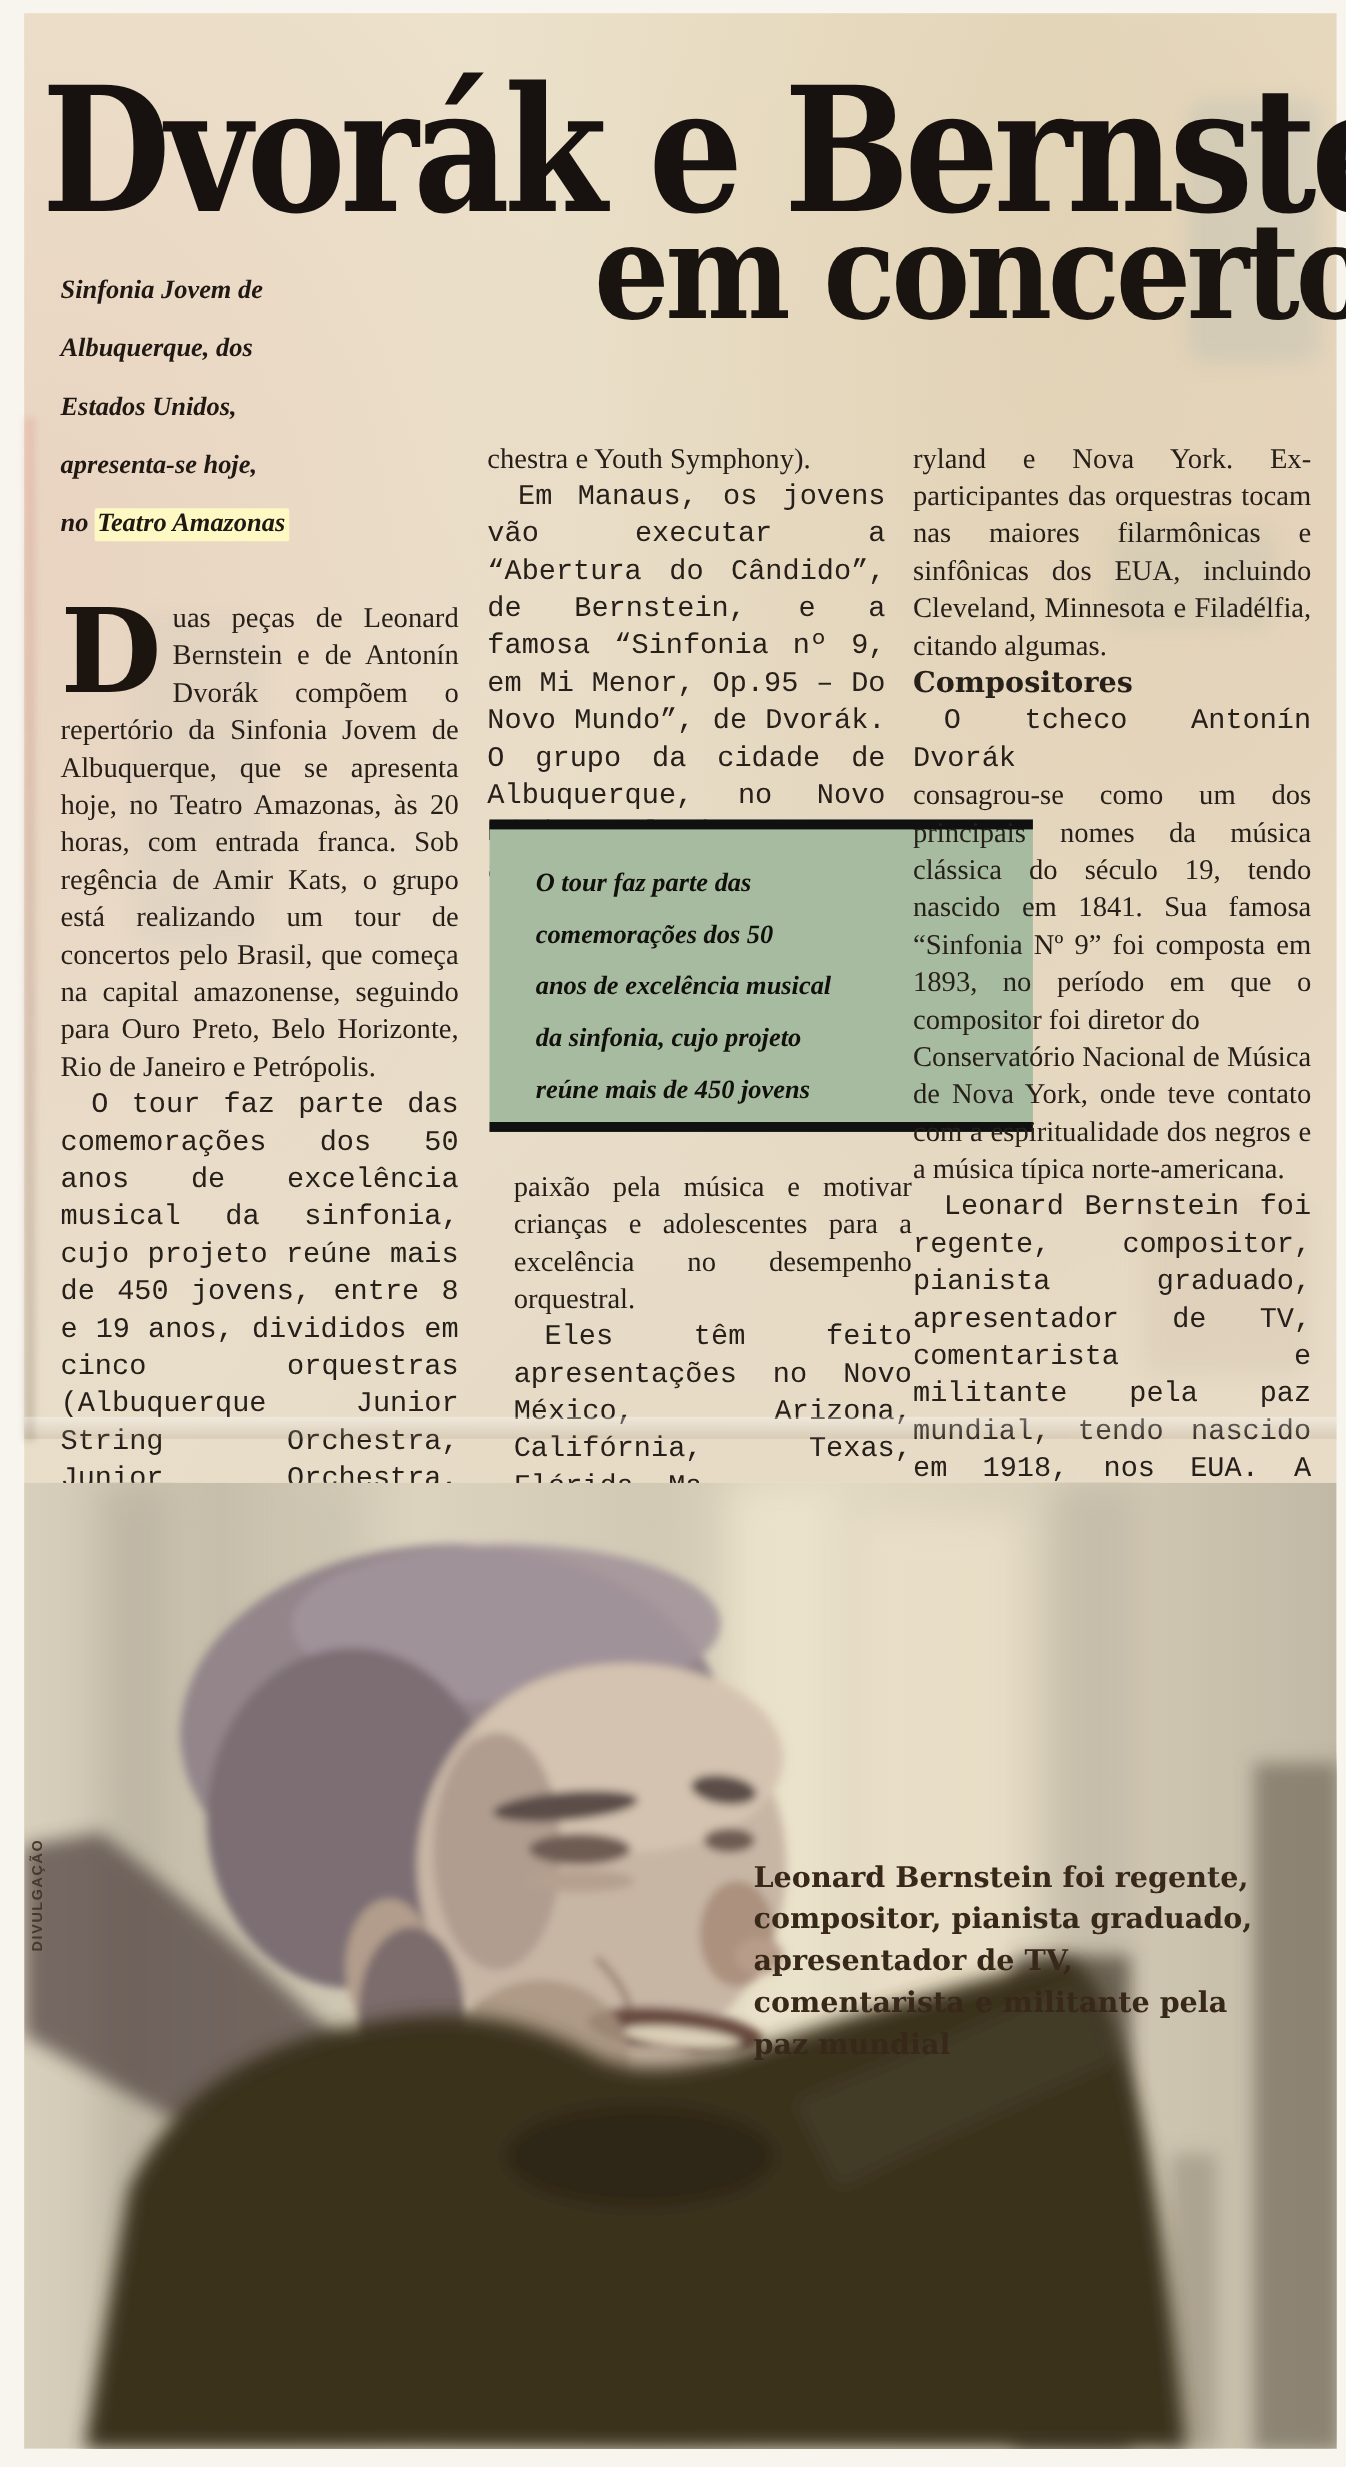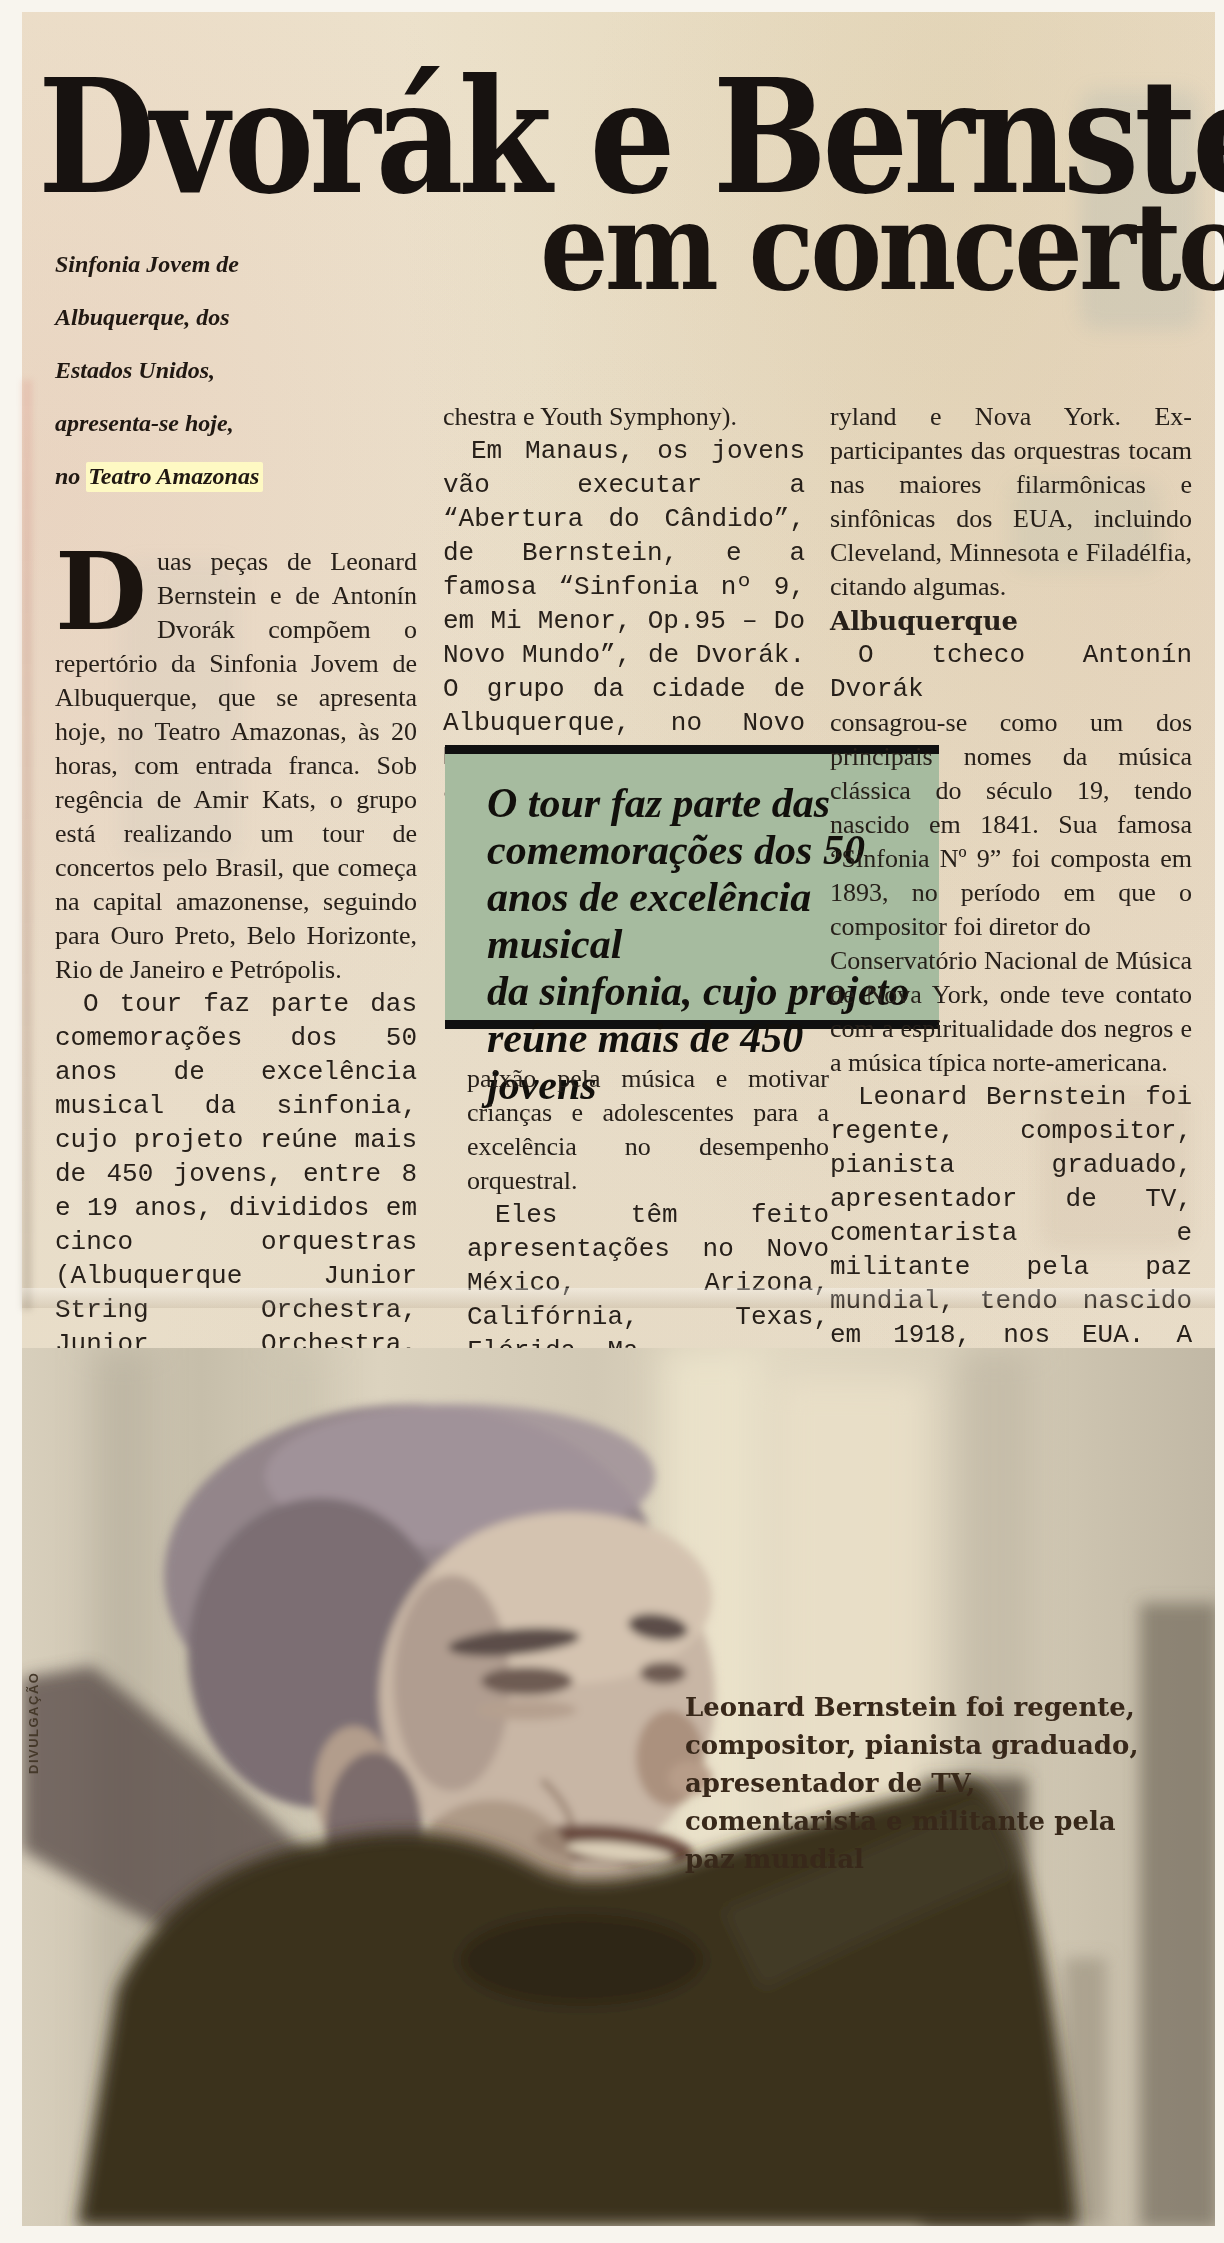--- a/index.html
+++ b/index.html
@@ -36,21 +36,21 @@
   #col2b{left:443px;top:1062px;width:362px;margin-left:24px;}
   #col3{left:830px;top:400px;width:362px;}
   .dropcap{float:left;font-family:"DejaVu Serif",serif;font-weight:bold;font-size:106px;
     line-height:86px;padding:4px 10px 0 0;color:#1b140f;}
   .subhead{font-family:"DejaVu Serif",serif;font-weight:bold;font-size:26px;margin:6px 0 2px 0;text-align:left;}
   .narrowwrap{margin-left:137px;}
   
   #pullquote{position:absolute;left:445px;top:745px;width:494px;height:284px;
     background:#a6bb9f;border-top:9px solid #101010;border-bottom:9px solid #101010;
     padding:26px 16px 0 42px;box-sizing:border-box;}
-  #pullquote .pqline{font-style:italic;font-weight:bold;font-size:42px;line-height:47px;color:#12100c;}
+  #pullquote .pqline{font-style:italic;font-weight:bold;font-size:24px;line-height:47px;color:#12100c;}
   
   #photo{position:absolute;left:22px;top:1348px;width:1193px;height:878px;}
   #caption{position:absolute;left:685px;top:1688px;width:482px;
     font-family:"DejaVu Serif",serif;font-weight:bold;font-size:26px;line-height:38px;
     color:#38281a;text-align:left;}
   #credit{position:absolute;left:26px;top:1664px;width:20px;height:110px;
     writing-mode:vertical-rl;transform:rotate(180deg);
     font-family:"Liberation Sans",sans-serif;font-weight:bold;font-size:13px;
     letter-spacing:1.5px;color:#45392a;}
   #smudge{position:absolute;left:862px;top:1498px;width:160px;height:120px;border-radius:50%;
@@ -99,21 +99,21 @@
     <div class="pqline">reúne mais de 450 jovens</div>
   </div>
 
   <div id="col2b" class="col">
     <p>paixão pela música e motivar crianças e adolescentes para a excelência no desempenho orquestral.</p>
     <p class="indent">Eles têm feito apresentações no Novo México, Arizona, Califórnia, Texas, Flórida, Ma-</p>
   </div>
 
   <div id="col3" class="col">
     <p>ryland e Nova York. Ex-participantes das orquestras tocam nas maiores filarmônicas e sinfônicas dos EUA, incluindo Cleveland, Minnesota e Filadélfia, citando algumas.</p>
-    <p class="subhead">Albuquerque</p>
+    <p class="subhead">Compositores</p>
     <p class="indent">O tcheco Antonín Dvorák</p>
     <p class="narrowwrap">consagrou-se como um dos principais nomes da música clássica do século 19, tendo nascido em 1841. Sua famosa “Sinfonia Nº 9” foi composta em 1893, no período em que o compositor foi diretor do</p>
     <p>Conservatório Nacional de Música de Nova York, onde teve contato com a espiritualidade dos negros e a música típica norte-americana.</p>
     <p class="indent">Leonard Bernstein foi regente, compositor, pianista graduado, apresentador de TV, comentarista e militante pela paz mundial, tendo nascido em 1918, nos EUA. A peça apresentada em Manaus é a abertura de uma ópera sua, “Candide”, de 1982.</p>
   </div>
 
   <div id="crease"></div>
   <div id="smudge"></div>
 
   <svg id="photo" viewBox="0 0 1193 878" preserveAspectRatio="none">

